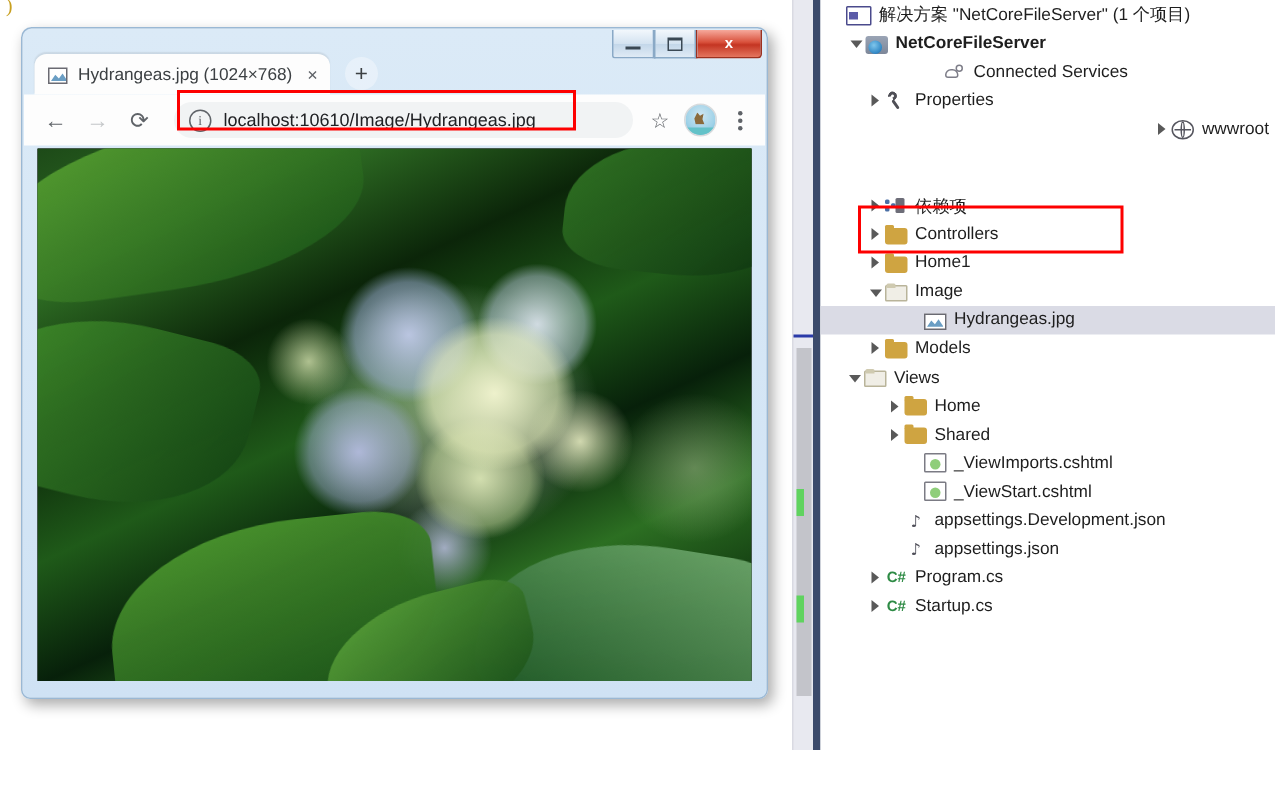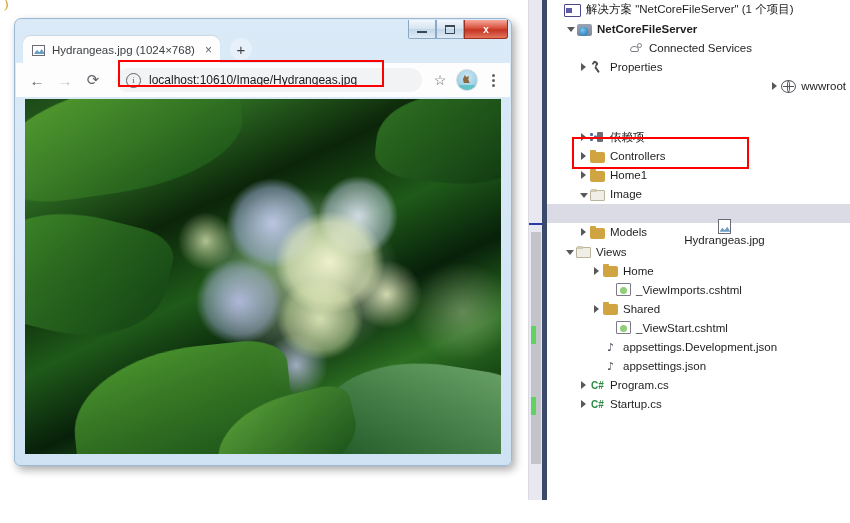--- a/index.html
+++ b/index.html
@@ -333,21 +333,20 @@
     position: relative;
     height: 19.1px;
     display: flex;
     align-items: center;
     white-space: nowrap;
     font-size: 11.5px;
     color: #1e1e1e;
   }
   .tree-row.selected {
     background: #dadbe5;
-    flex-direction: column;
   }
   .tree-row.bold .tree-label { font-weight: bold; }
 
   .expander {
     width: 13px;
     flex: 0 0 13px;
     display: flex;
     align-items: center;
     justify-content: center;
     font-size: 0;
@@ -718,32 +717,32 @@
         <span class="tree-icon ic-folder-open"></span>
         <span class="tree-label">Views</span>
       </div>
       <div class="tree-row" style="padding-left: 43px;">
         <span class="expander">
           <i class="tri-closed"></i>
         </span>
         <span class="tree-icon ic-folder"></span>
         <span class="tree-label">Home</span>
       </div>
+      <div class="tree-row" style="padding-left: 43px;">
+        <span class="expander">
+          <i class="tri-closed"></i>
+        </span>
+        <span class="tree-icon ic-folder"></span>
+        <span class="tree-label">Shared</span>
+      </div>
       <div class="tree-row" style="padding-left: 56px;">
         <span class="expander"></span>
         <span class="tree-icon ic-cshtml"></span>
         <span class="tree-label">_ViewImports.cshtml</span>
       </div>
-      <div class="tree-row" style="padding-left: 43px;">
-        <span class="expander">
-          <i class="tri-closed"></i>
-        </span>
-        <span class="tree-icon ic-folder"></span>
-        <span class="tree-label">Shared</span>
-      </div>
       <div class="tree-row" style="padding-left: 56px;">
         <span class="expander"></span>
         <span class="tree-icon ic-cshtml"></span>
         <span class="tree-label">_ViewStart.cshtml</span>
       </div>
       <div class="tree-row" style="padding-left: 43px;">
         <span class="expander"></span>
         <span class="tree-icon ic-json">♪</span>
         <span class="tree-label">appsettings.Development.json</span>
       </div>

